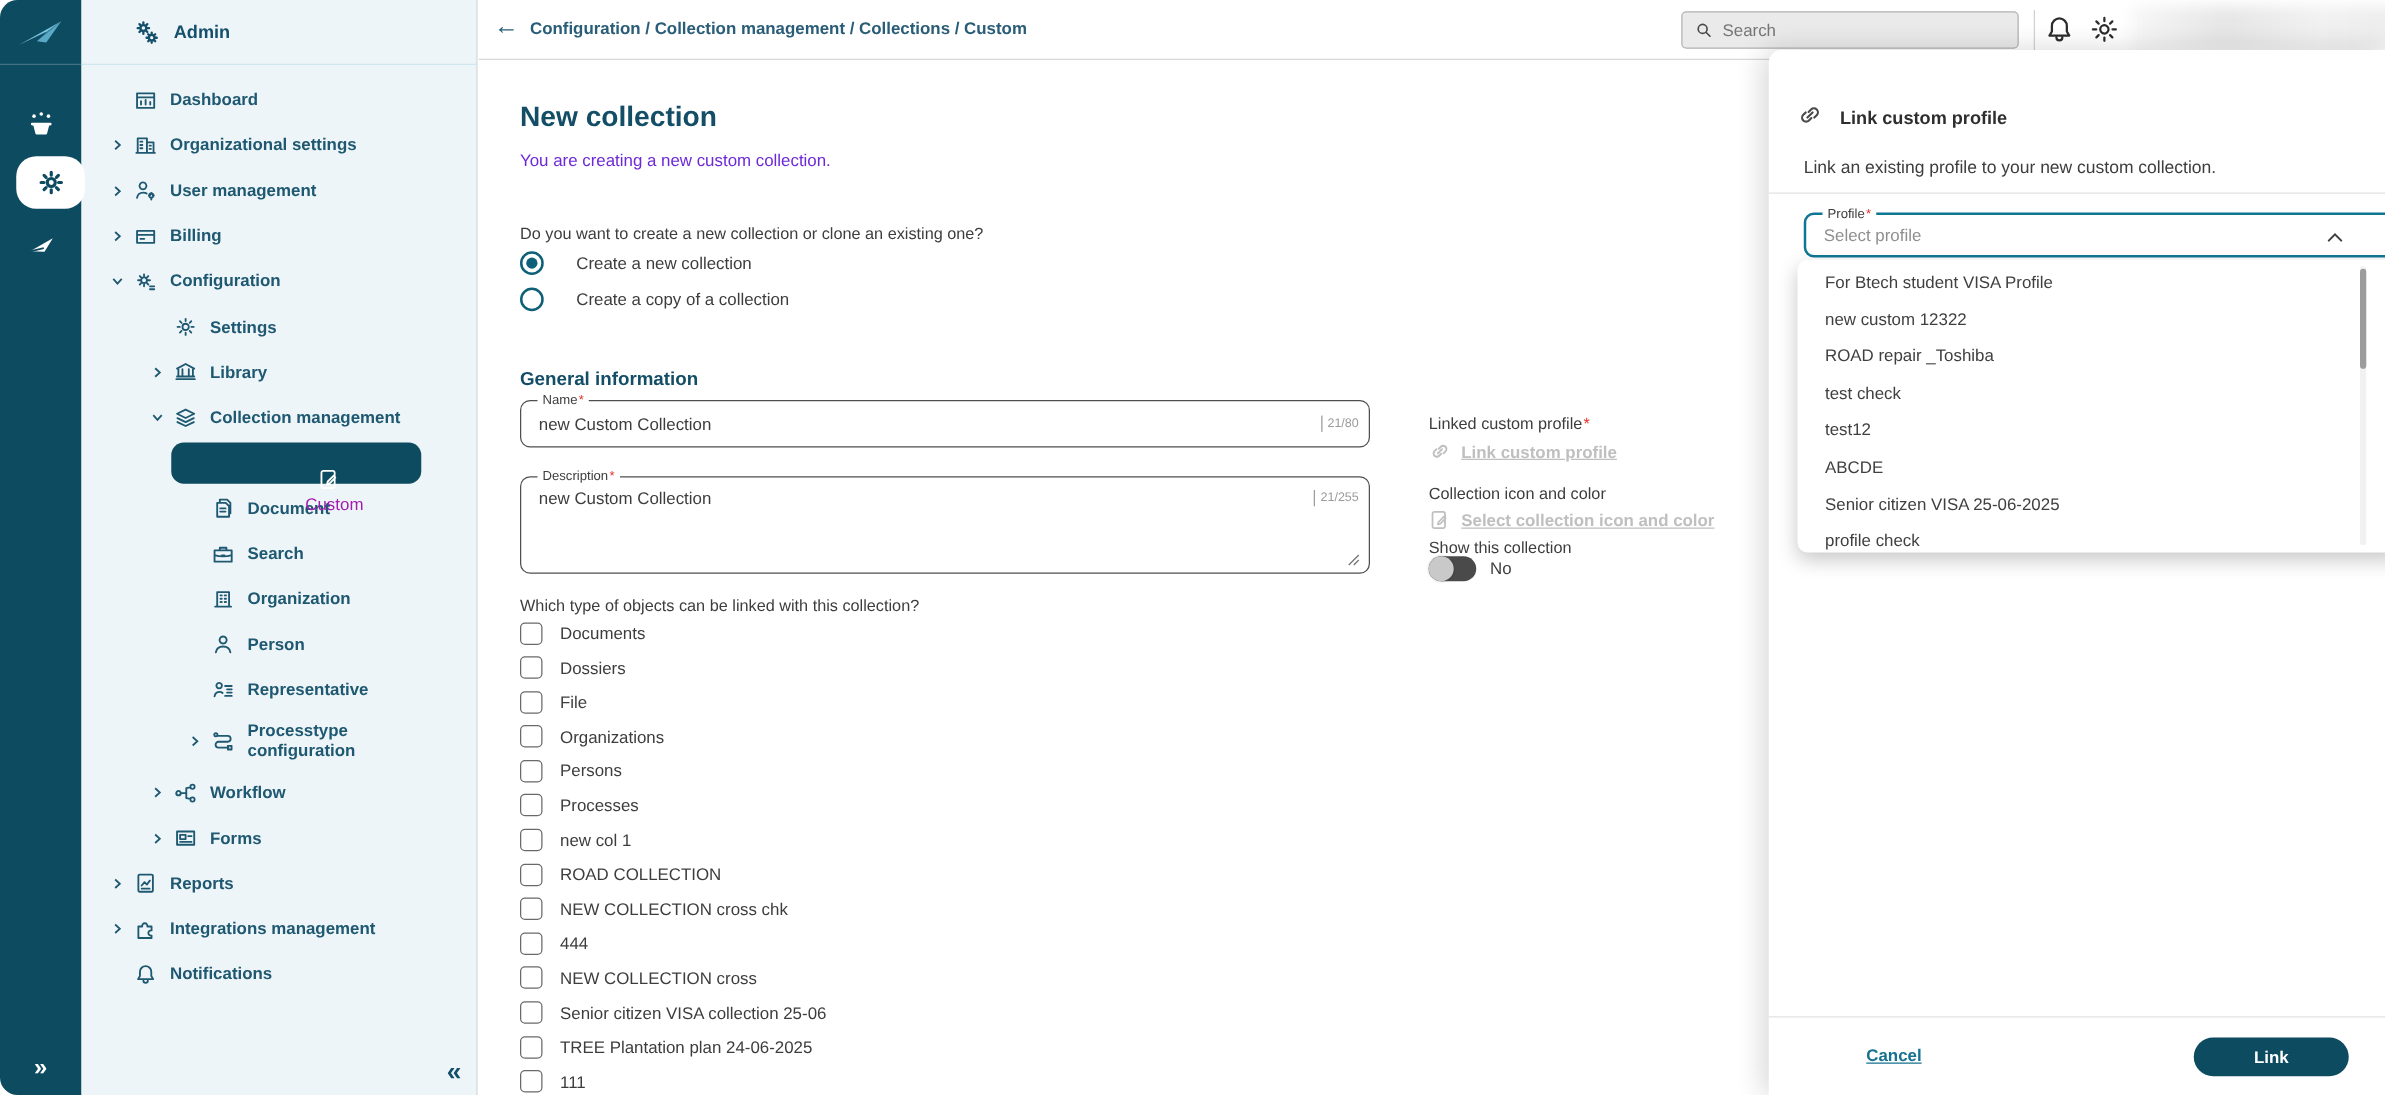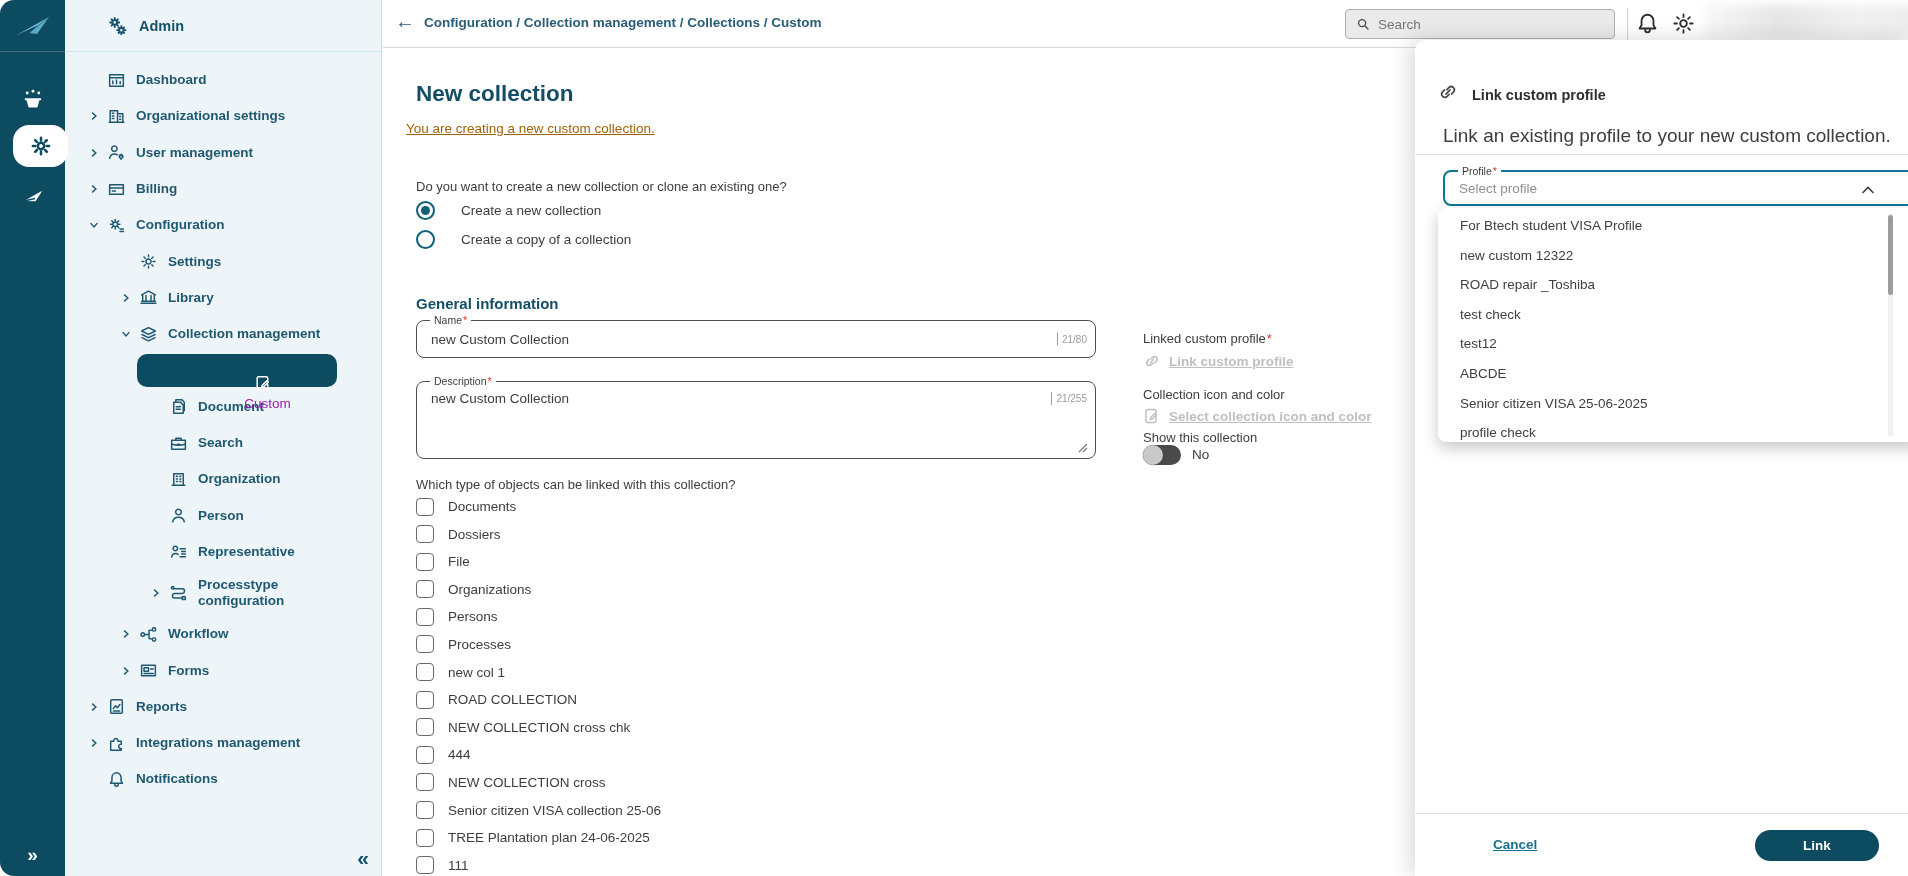--- a/index.html
+++ b/index.html
@@ -62,21 +62,21 @@
   .hdr-sep { position:absolute; left:1244px; top:8px; width:1px; height:32px; background:#d2d2d2; }
   .hdr-ic { position:absolute; top:11px; width:25px; height:25px; color:#2d2d2d; background:none;
             border:none; cursor:pointer; }
   .hdr-ic svg { width:25px; height:25px; }
   .blurblob { position:absolute; left:1322px; top:5px; width:214px; height:36px; border-radius:5px;
               background:linear-gradient(90deg,#f7f7f7,#e6e6e6 35%,#f1f1f1 70%,#ededed);
               filter:blur(5px); }
 
   .main { position:absolute; top:48px; left:0; right:0; bottom:0; overflow:hidden; }
   .h1 { position:absolute; left:33px; top:33px; font-size:22.5px; font-weight:700; color:#134d66; }
-  .subtitle { position:absolute; left:23px; top:73px; font-size:13.5px; color:#a16207;text-decoration:underline; }
+  .subtitle { position:absolute; left:33px; top:73px; font-size:13.5px; color:#6d28d9; }
   .question { position:absolute; left:33px; font-size:13px; color:#3d3d3d; }
   .radio-row { position:absolute; left:33px; display:flex; align-items:center; gap:26px;
                font-size:13.5px; color:#3d3d3d; cursor:pointer; }
   .radio { width:19px; height:19px; border:2px solid #0d6077; border-radius:50%; position:relative; flex:none; }
   .radio.checked::after { content:""; position:absolute; inset:3px; background:#0d6077; border-radius:50%; }
   .h2 { position:absolute; left:33px; top:247px; font-size:15px; font-weight:700; color:#134d66; }
 
   .field { position:absolute; border:1.4px solid #4f4f4f; border-radius:8px; background:#fff; }
   .flabel { position:absolute; top:-7px; left:13px; background:#fff; padding:0 4px;
             font-size:10.5px; color:#3d3d3d; line-height:12px; }
@@ -109,21 +109,21 @@
             font-size:13.5px; color:#3d3d3d; }
   .cb { width:18px; height:18px; border:1.8px solid #696969; border-radius:4px; flex:none;
         background:#fff; cursor:pointer; }
 
   
   .panel { position:absolute; left:1415px; top:40px; right:0; bottom:0; background:#fff;
            border-top-left-radius:10px; box-shadow:-4px 0 22px rgba(0,0,0,.16); z-index:40; }
   .p-link-ic { position:absolute; left:22px; top:41px; width:22px; height:22px; color:#4a4a4a; }
   .p-link-ic svg { width:22px; height:22px; }
   .p-title { position:absolute; left:57px; top:47px; font-size:14.5px; font-weight:700; color:#2e2e2e; }
-  .p-desc { position:absolute; left:28px; top:85px; font-size:19px; color:#3d3d3d; }
+  .p-desc { position:absolute; left:28px; top:85px; font-size:14px; color:#3d3d3d; }
   .p-div { position:absolute; left:0; right:0; height:1px; background:#e2e2e2; }
   .p-field { position:absolute; left:28px; right:-12px; top:130px; height:36px;
              border:2px solid #0f7793; border-radius:8px; background:#fff; }
   .p-ph { position:absolute; left:14px; top:50%; transform:translateY(-50%);
           color:#8f8f8f; font-size:13.5px; }
   .p-chev { position:absolute; right:42px; top:10px; width:16px; height:16px; color:#3d3d3d; }
   .dropdown { position:absolute; left:23px; right:-12px; top:168px; height:234px; background:#fff;
               border-radius:8px 0 0 8px; box-shadow:0 6px 16px rgba(0,0,0,.22); padding-top:3px; z-index:2; }
   .opt { height:29.6px; line-height:29.6px; padding-left:22px; font-size:13.5px; color:#404040; cursor:pointer; }
   .dd-track { position:absolute; right:27px; top:5px; bottom:6px; width:5px; background:#f1f1f1; border-radius:3px; }

